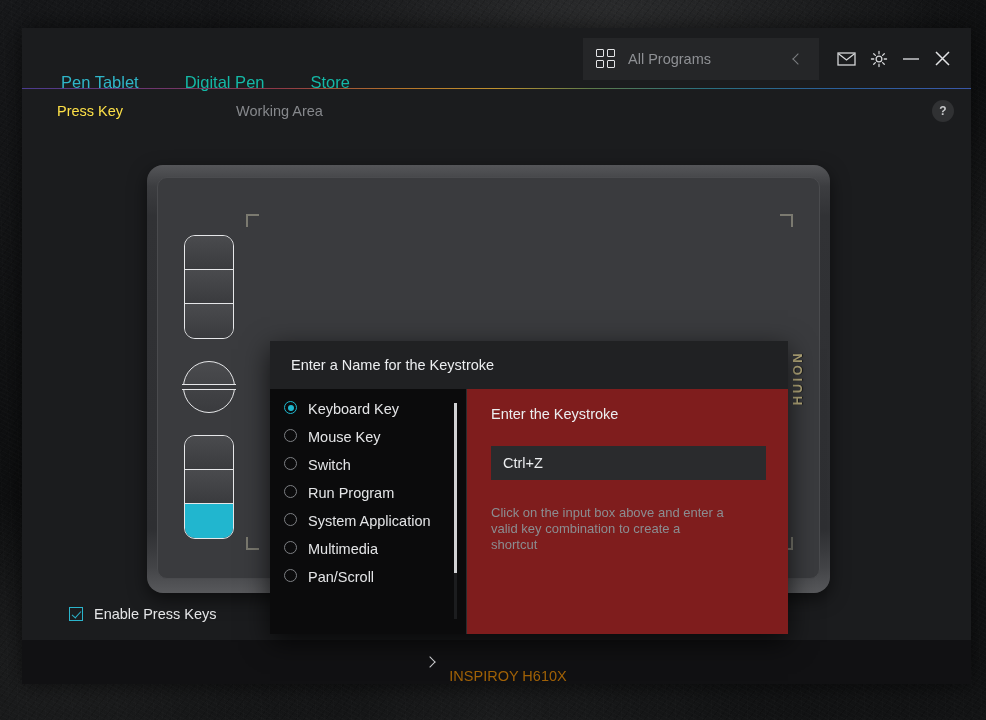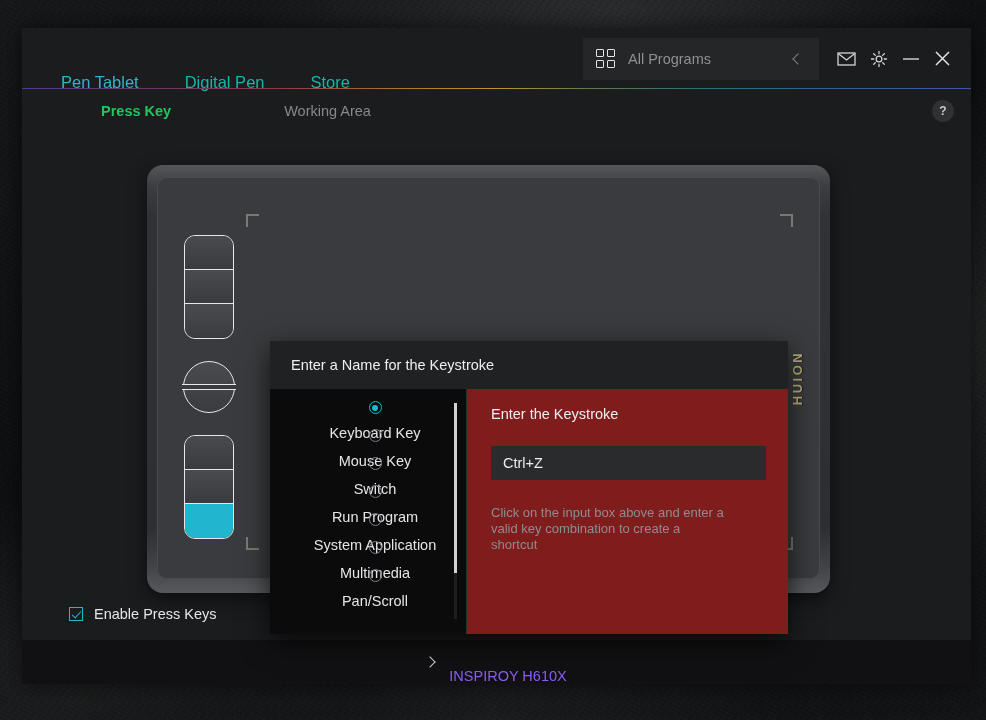--- a/index.html
+++ b/index.html
@@ -87,21 +87,21 @@
   }
   .win-icons { display: flex; align-items: center; gap: 14px; margin-left: 18px; }
   .win-icons svg { display: block; cursor: pointer; }
 
   
   .subnav {
     height: 44px; display: flex; align-items: center;
     padding-left: 35px; position: relative; flex: 0 0 auto;
   }
   .subtab { font-size: 14.5px; cursor: pointer; }
-  .subtab.active { color: #22c55e; font-weight: bold; margin-left: 44px; }
+  .subtab.active { color: #fde047; font-weight: normal; }
   .subtab.inactive { color: #86888c; margin-left: 113px; }
   .help-btn {
     position: absolute; right: 17px; top: 50%; transform: translateY(-50%);
     width: 22px; height: 22px; border-radius: 50%;
     background: #303133; color: #c8c9cb;
     font-size: 12px; font-weight: bold;
     display: flex; align-items: center; justify-content: center;
     cursor: pointer;
   }
 
@@ -183,22 +183,22 @@
   }
   .dialog-body { display: flex; height: 245px; }
 
   .opt-pane {
     width: 196px; position: relative;
     padding: 12px 0 0 14px;
     overflow: hidden;
     background: #0b0b0c;
   }
   .opt-row {
-    display: flex; align-items: center; height: 28px;
-    cursor: pointer; gap: 11px; flex-direction: column;
+    display: flex; height: 28px;
+    cursor: pointer; gap: 11px;
   }
   .radio {
     width: 13px; height: 13px; border-radius: 50%;
     border: 1.3px solid #7d7f83; flex: 0 0 auto;
     position: relative; background: transparent;
   }
   .opt-row.selected .radio { border-color: #1fb8cf; }
   .opt-row.selected .radio:after {
     content:""; position: absolute; left: 50%; top: 50%;
     width: 6px; height: 6px; border-radius: 50%;
@@ -247,21 +247,21 @@
 
   .statusbar {
     height: 44px; background: #111113; flex: 0 0 auto;
     display: flex; align-items: center; justify-content: center;
     gap: 15px; cursor: pointer;
   }
   .chev-right {
     width: 8px; height: 8px; border-top: 1.7px solid #c9cacc;
     border-right: 1.7px solid #c9cacc; transform: rotate(45deg);
   }
-  .device-name { font-size: 14.5px; color: #8b5cf6; margin-top: 28px; }
+  .device-name { font-size: 14.5px; color: #a16207; margin-top: 28px; }
 </style>
 </head>
 <body>
 
 <div id="desktop"></div>
 
 <div id="app-window">
 
   <div class="header">
     <div class="tabs">

